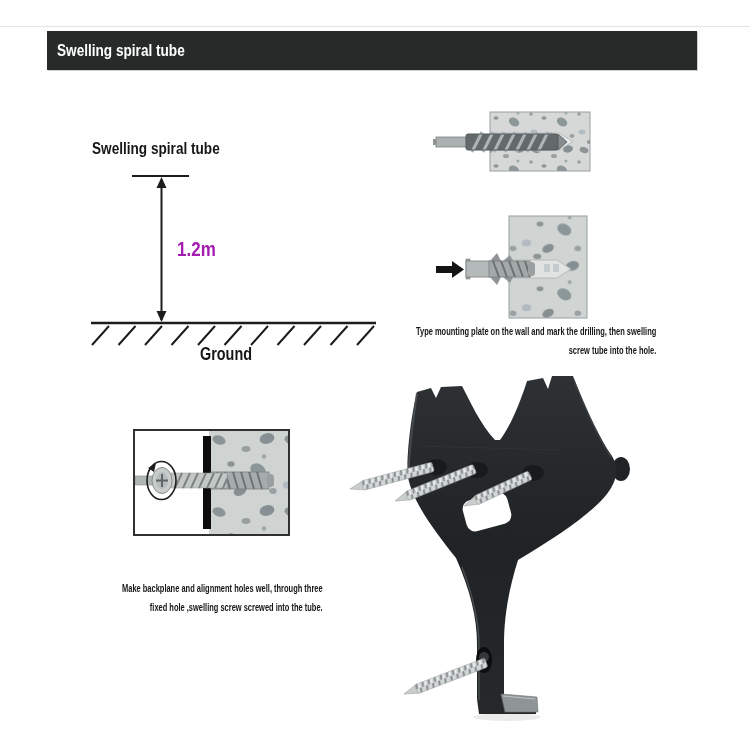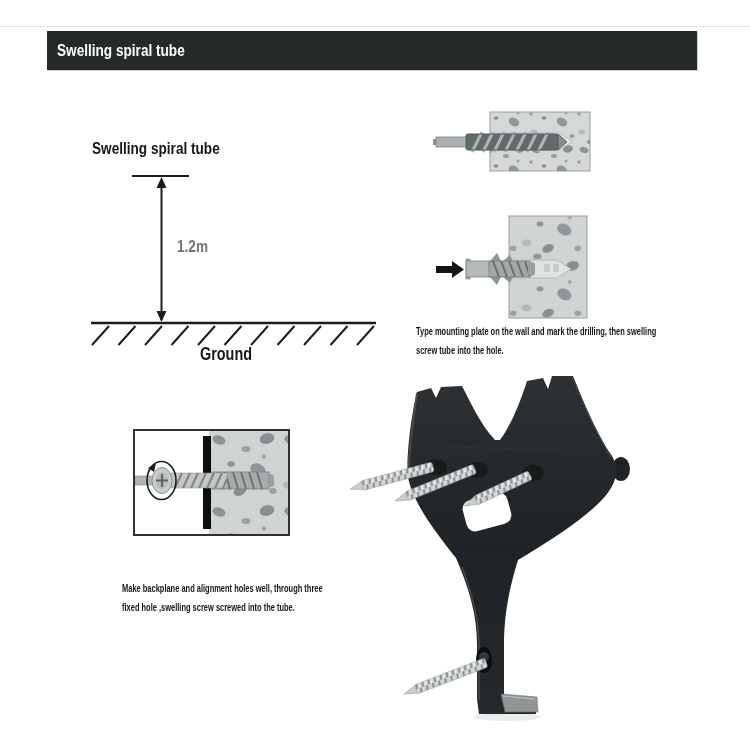--- a/index.html
+++ b/index.html
@@ -1,25 +1,25 @@
 <!DOCTYPE html>
 <html><head>
 <meta charset="utf-8">
 <style>
   html,body{margin:0;padding:0;background:#ffffff;}
   .canvas{position:relative;width:750px;height:750px;background:#ffffff;overflow:hidden;
-          font-family:"Liberation Sans",sans-serif;}
+          font-family:"Liberation Sans",sans-serif;text-align:right;}
   .topline{position:absolute;left:0;top:26px;width:750px;height:1px;background:#e4e4e4;}
   .banner{position:absolute;left:47px;top:31px;width:650px;height:39px;background:#262b2a;
           box-shadow:1px 1px 0 #cfcfcf;display:flex;align-items:center;}
   .banner-text{color:#ffffff;font-size:17px;font-weight:bold;margin-left:10px;}
   .scx{display:inline-block;transform:scaleX(0.8);transform-origin:0 50%;white-space:nowrap;}
   .scx65{display:inline-block;transform:scaleX(0.65);transform-origin:0 50%;white-space:nowrap;}
   .diag-title{position:absolute;left:92px;top:139px;font-size:17px;font-weight:bold;color:#161616;}
-  .diag-dist{position:absolute;left:177px;top:238px;font-size:16px;font-weight:bold;color:#737373;}
+  .diag-dist{position:absolute;left:177px;top:238px;font-size:20px;font-weight:bold;color:#a21caf;}
   .diag-ground{position:absolute;left:200px;top:344px;font-size:18px;font-weight:bold;color:#161616;}
   .illus{position:absolute;}
   .caption{position:absolute;font-size:11.5px;font-weight:bold;color:#161616;line-height:19px;}
   .caption span{display:block;}
   .framed{position:absolute;left:133px;top:429px;width:153px;height:103px;border:2px solid #303030;
           background:#ffffff;}
   .framed svg{display:block;}
 </style>
 </head>
 <body>

